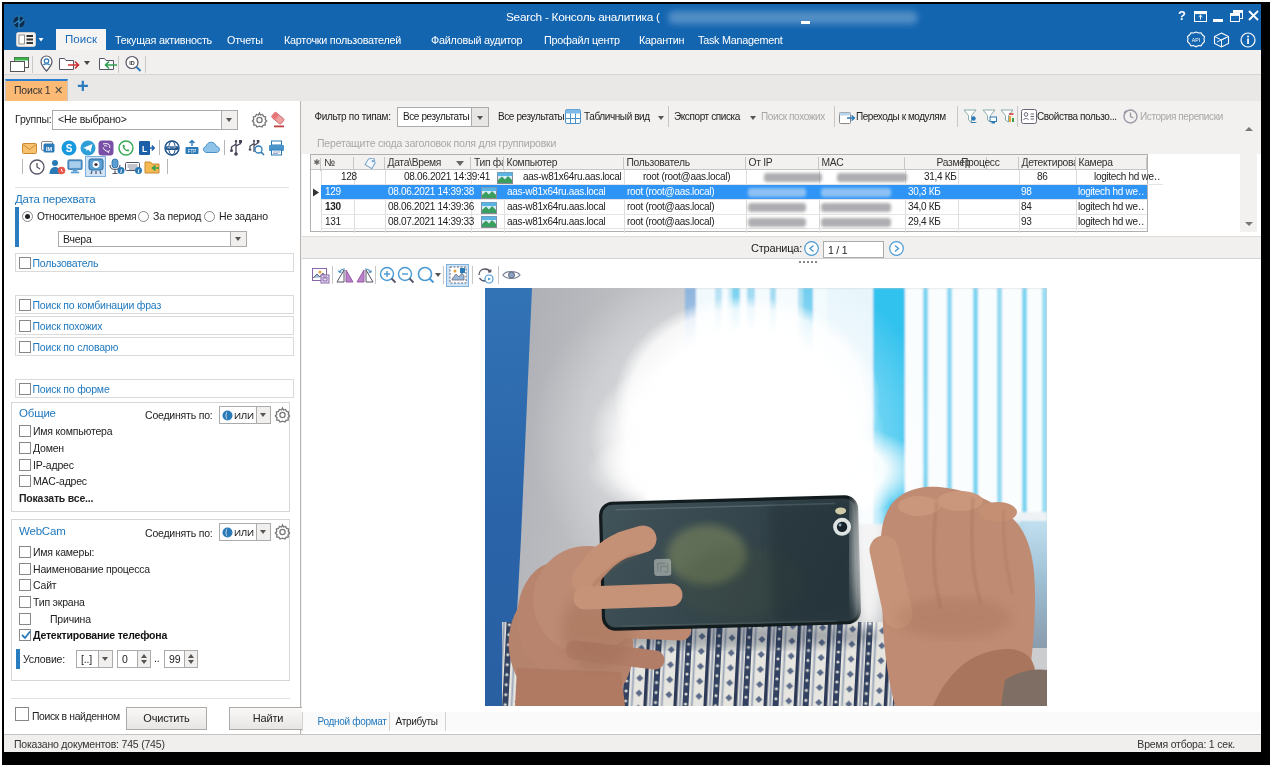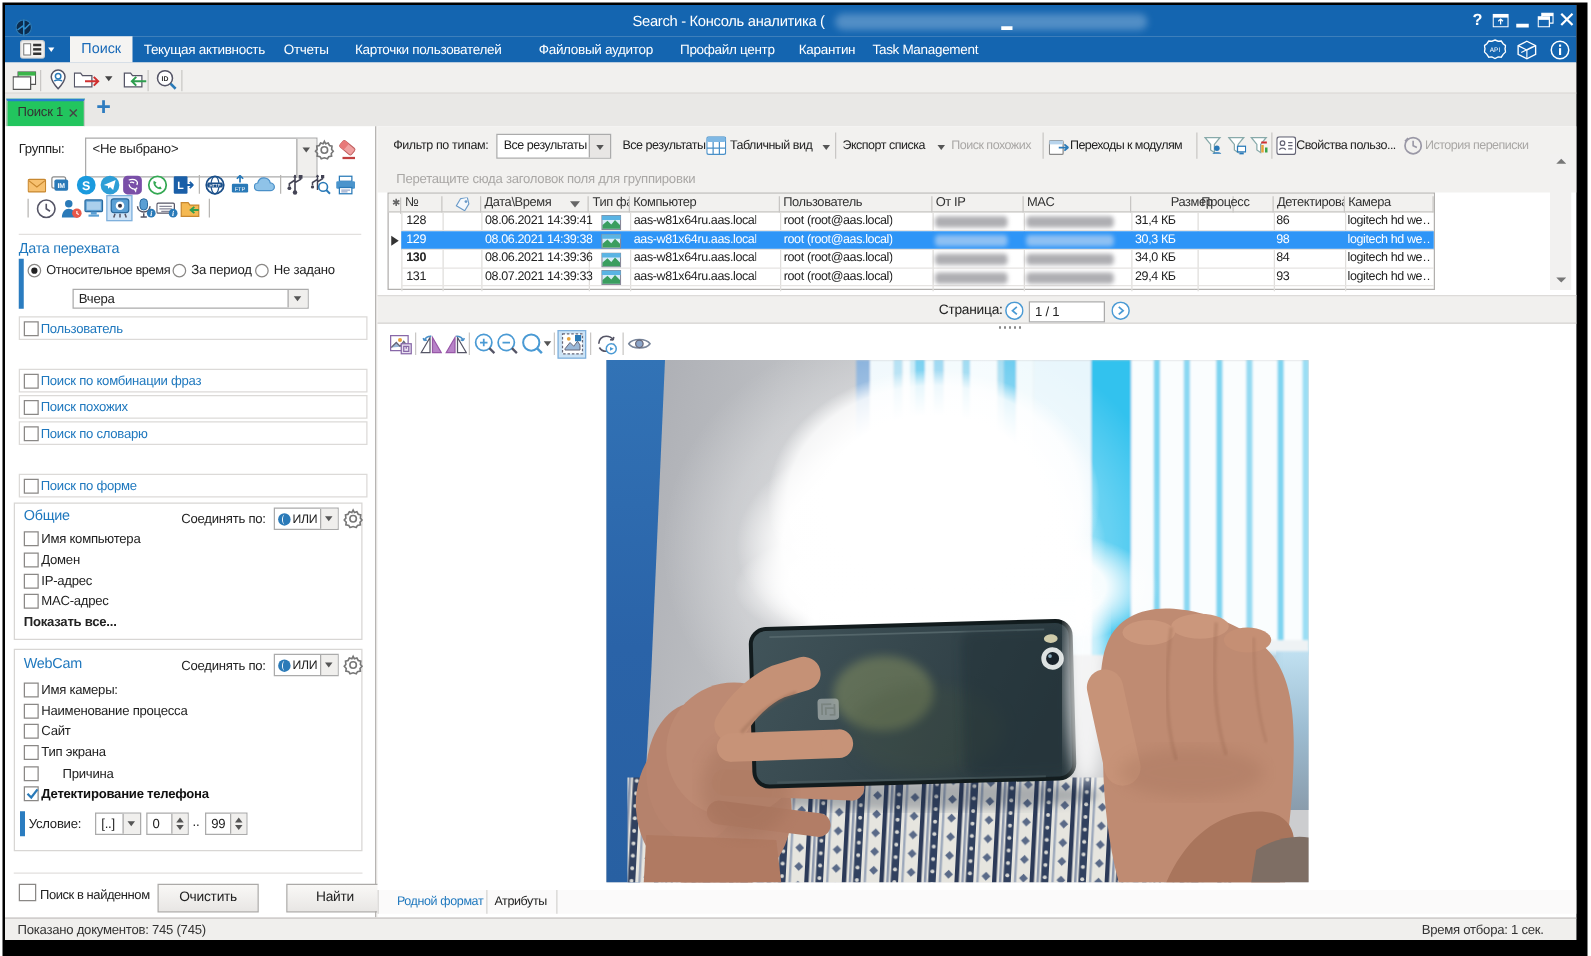--- a/index.html
+++ b/index.html
@@ -7,21 +7,21 @@
 body{position:relative;}
 #frame{left:2px;top:2px;width:1268px;height:763px;background:#000;}
 #app{left:4px;top:4px;width:1257px;height:748px;background:#f0efed;}
 
 #titlebar{left:4px;top:4px;width:1257px;height:25px;background:#1465b0;}
 #menubar{left:4px;top:29px;width:1257px;height:21px;background:#1465b0;}
 .mitem{position:absolute;top:5px;color:#fff;font-size:10.8px;letter-spacing:-0.25px;white-space:nowrap;}
 #activetab{position:absolute;left:52px;top:0px;width:50px;height:21px;background:#f5f4f2;color:#1a6ab8;font-size:11.5px;text-align:center;line-height:21px;}
 #toolbar{left:4px;top:50px;width:1257px;height:25px;background:#f1f0ee;border-bottom:1px solid #d7d5d2;}
 #tabrow{left:4px;top:75px;width:1257px;height:26px;background:#e9e8e6;}
-#doctab{position:absolute;left:1px;top:4px;width:63px;height:22px;background:#22c55e;border:1px solid #c9c7c5;border-top:2px solid #2a7fd0;border-bottom:none;font-size:10.5px;letter-spacing:-0.2px;color:#333;text-align:right;}
+#doctab{position:absolute;left:1px;top:4px;width:63px;height:22px;background:#fdba74;border:1px solid #c9c7c5;border-top:2px solid #2a7fd0;border-bottom:none;font-size:10.5px;letter-spacing:-0.2px;color:#333;text-align:right;}
 #leftpanel{left:4px;top:101px;width:297px;height:633px;background:#fff;border-right:1px solid #b7b5b3;}
 #rightpanel{left:302px;top:101px;width:959px;height:633px;background:#fff;}
 #filterbar{position:absolute;left:0;top:0;width:959px;height:53px;background:#f2f1ef;}
 #statusbar{left:4px;top:734px;width:1257px;height:18px;background:#f0efed;border-top:1px solid #c6c4c2;font-size:11px;color:#333;}
 .sep{position:absolute;width:1px;background:#c9c7c5;}
 .combo{position:absolute;background:#fff;border:1px solid #ababab;font-size:10.5px;letter-spacing:-0.2px;color:#222;}
 .combo .cb{position:absolute;right:0;top:0;bottom:0;width:16px;background:#f0efed;border-left:1px solid #ababab;}
 .caret{position:absolute;width:0;height:0;border-left:3.5px solid transparent;border-right:3.5px solid transparent;border-top:4px solid #555;}
 .chkrow{position:absolute;left:11px;width:279px;height:19px;border:1px solid #dcdad8;background:#fff;}
 .chk{position:absolute;width:12px;height:12px;border:1px solid #8a8886;background:#fff;}
@@ -131,21 +131,21 @@
 </div>
 <div id="tabrow" class="a">
     <div id="doctab">
       <span style="position:absolute;left:8px;top:3px;">Поиск 1</span>
       <span style="position:absolute;left:48px;top:3px;color:#444;font-size:11px;">✕</span>
     </div>
 <span style="position:absolute;left:73px;top:0px;color:#2e7cc0;font-size:20px;font-weight:bold;">+</span>
   </div>
 <div id="leftpanel" class="a">
  <span class="dlbl" style="left:11px;top:12px;">Группы:</span>
- <div class="combo" style="left:64px;top:9px;width:186px;height:32px;">
+ <div class="combo" style="left:48px;top:9px;width:186px;height:20px;">
       <span style="position:absolute;left:5px;top:2px;">&lt;Не выбрано&gt;</span>
       <div class="cb">
         <div class="caret" style="left:4px;top:7px;"></div>
       </div>
     </div>
  <svg style="position:absolute;left:247px;top:10px;" width="17" height="17" viewBox="0 0 17 17">
       <path d="M8.5 2 L9.5 4 L11.5 3.4 L12.6 5.4 L14.6 5.9 L14.3 8.5 L15.6 10 L14 11.8 L14.3 13.9 L12 14.3 L11 16 L8.5 15.2 L6 16 L5 14.3 L2.7 13.9 L3 11.8 L1.4 10 L2.7 8.5 L2.4 5.9 L4.4 5.4 L5.5 3.4 L7.5 4 Z" fill="none" stroke="#777" stroke-width="1.3"></path>
       <circle cx="8.5" cy="9" r="2.6" fill="none" stroke="#777" stroke-width="1.3"></circle>
     </svg>
  <svg style="position:absolute;left:265px;top:9px;" width="19" height="19" viewBox="0 0 19 19">
@@ -482,21 +482,21 @@
   <div class="sep" style="left:160.5px;top:15px;height:63px;background:#e0dedc;"></div>
   <div class="sep" style="left:193px;top:15px;height:63px;background:#e0dedc;"></div>
   <div class="sep" style="left:313px;top:15px;height:63px;background:#e0dedc;"></div>
   <div class="sep" style="left:435px;top:15px;height:63px;background:#e0dedc;"></div>
   <div class="sep" style="left:508px;top:15px;height:63px;background:#e0dedc;"></div>
   <div class="sep" style="left:594.5px;top:15px;height:63px;background:#e0dedc;"></div>
   <div class="sep" style="left:647.5px;top:15px;height:63px;background:#e0dedc;"></div>
   <div class="sep" style="left:708px;top:15px;height:63px;background:#e0dedc;"></div>
   <div class="sep" style="left:765px;top:15px;height:63px;background:#e0dedc;"></div>
   
-  <div class="trow" style="top:15px;height:15px;">
+  <div class="trow" style="top:15px;height:15px;margin-left:16px;">
    <span class="tcell" style="left:4px;top:1px;">128</span>
         <span class="tcell" style="left:67px;top:1px;">08.06.2021 14:39:41</span>
    <svg class="typico" style="left:160px;top:1.5px;">
           <use href="#picico"></use>
         </svg>
    <span class="tcell" style="left:186px;top:1px;">aas-w81x64ru.aas.local</span>
         <span class="tcell" style="left:306px;top:1px;">root (root@aas.local)</span>
    <div class="blur1" style="left:427px;top:3px;width:58px;"></div>
         <div class="blur1" style="left:500px;top:3px;width:70px;"></div>
    <span class="tcell" style="left:587px;top:1px;">31,4 КБ</span>

